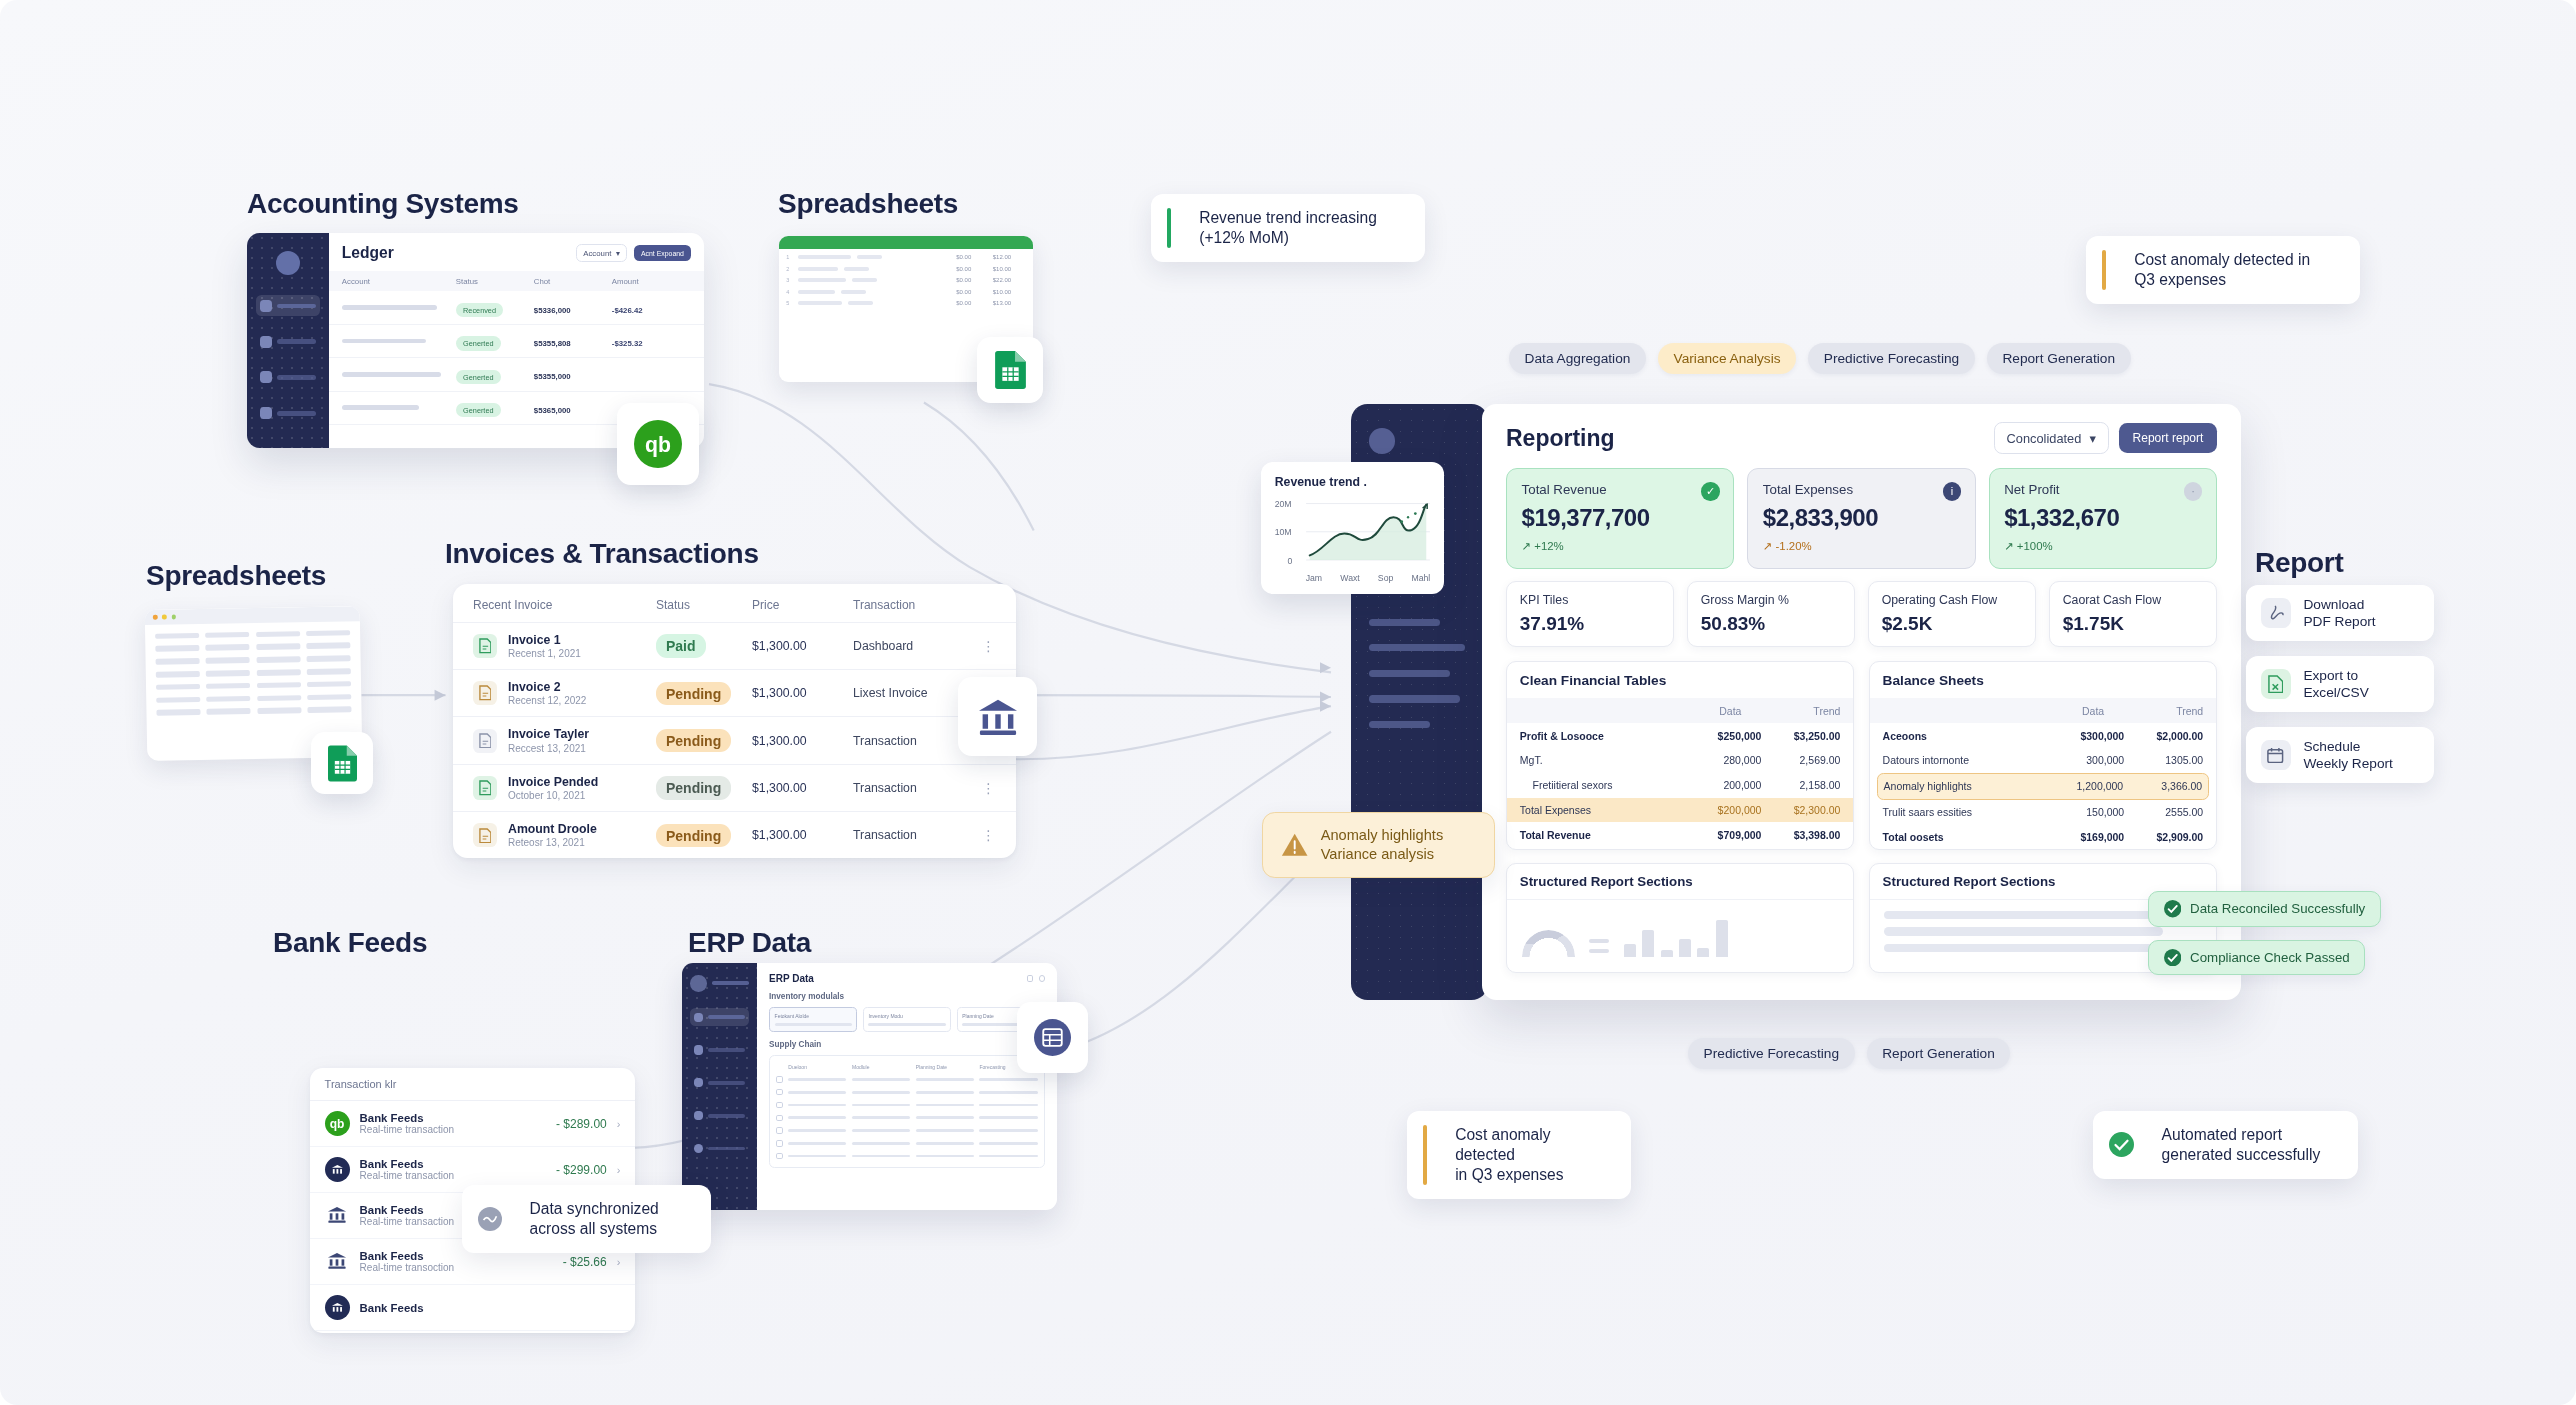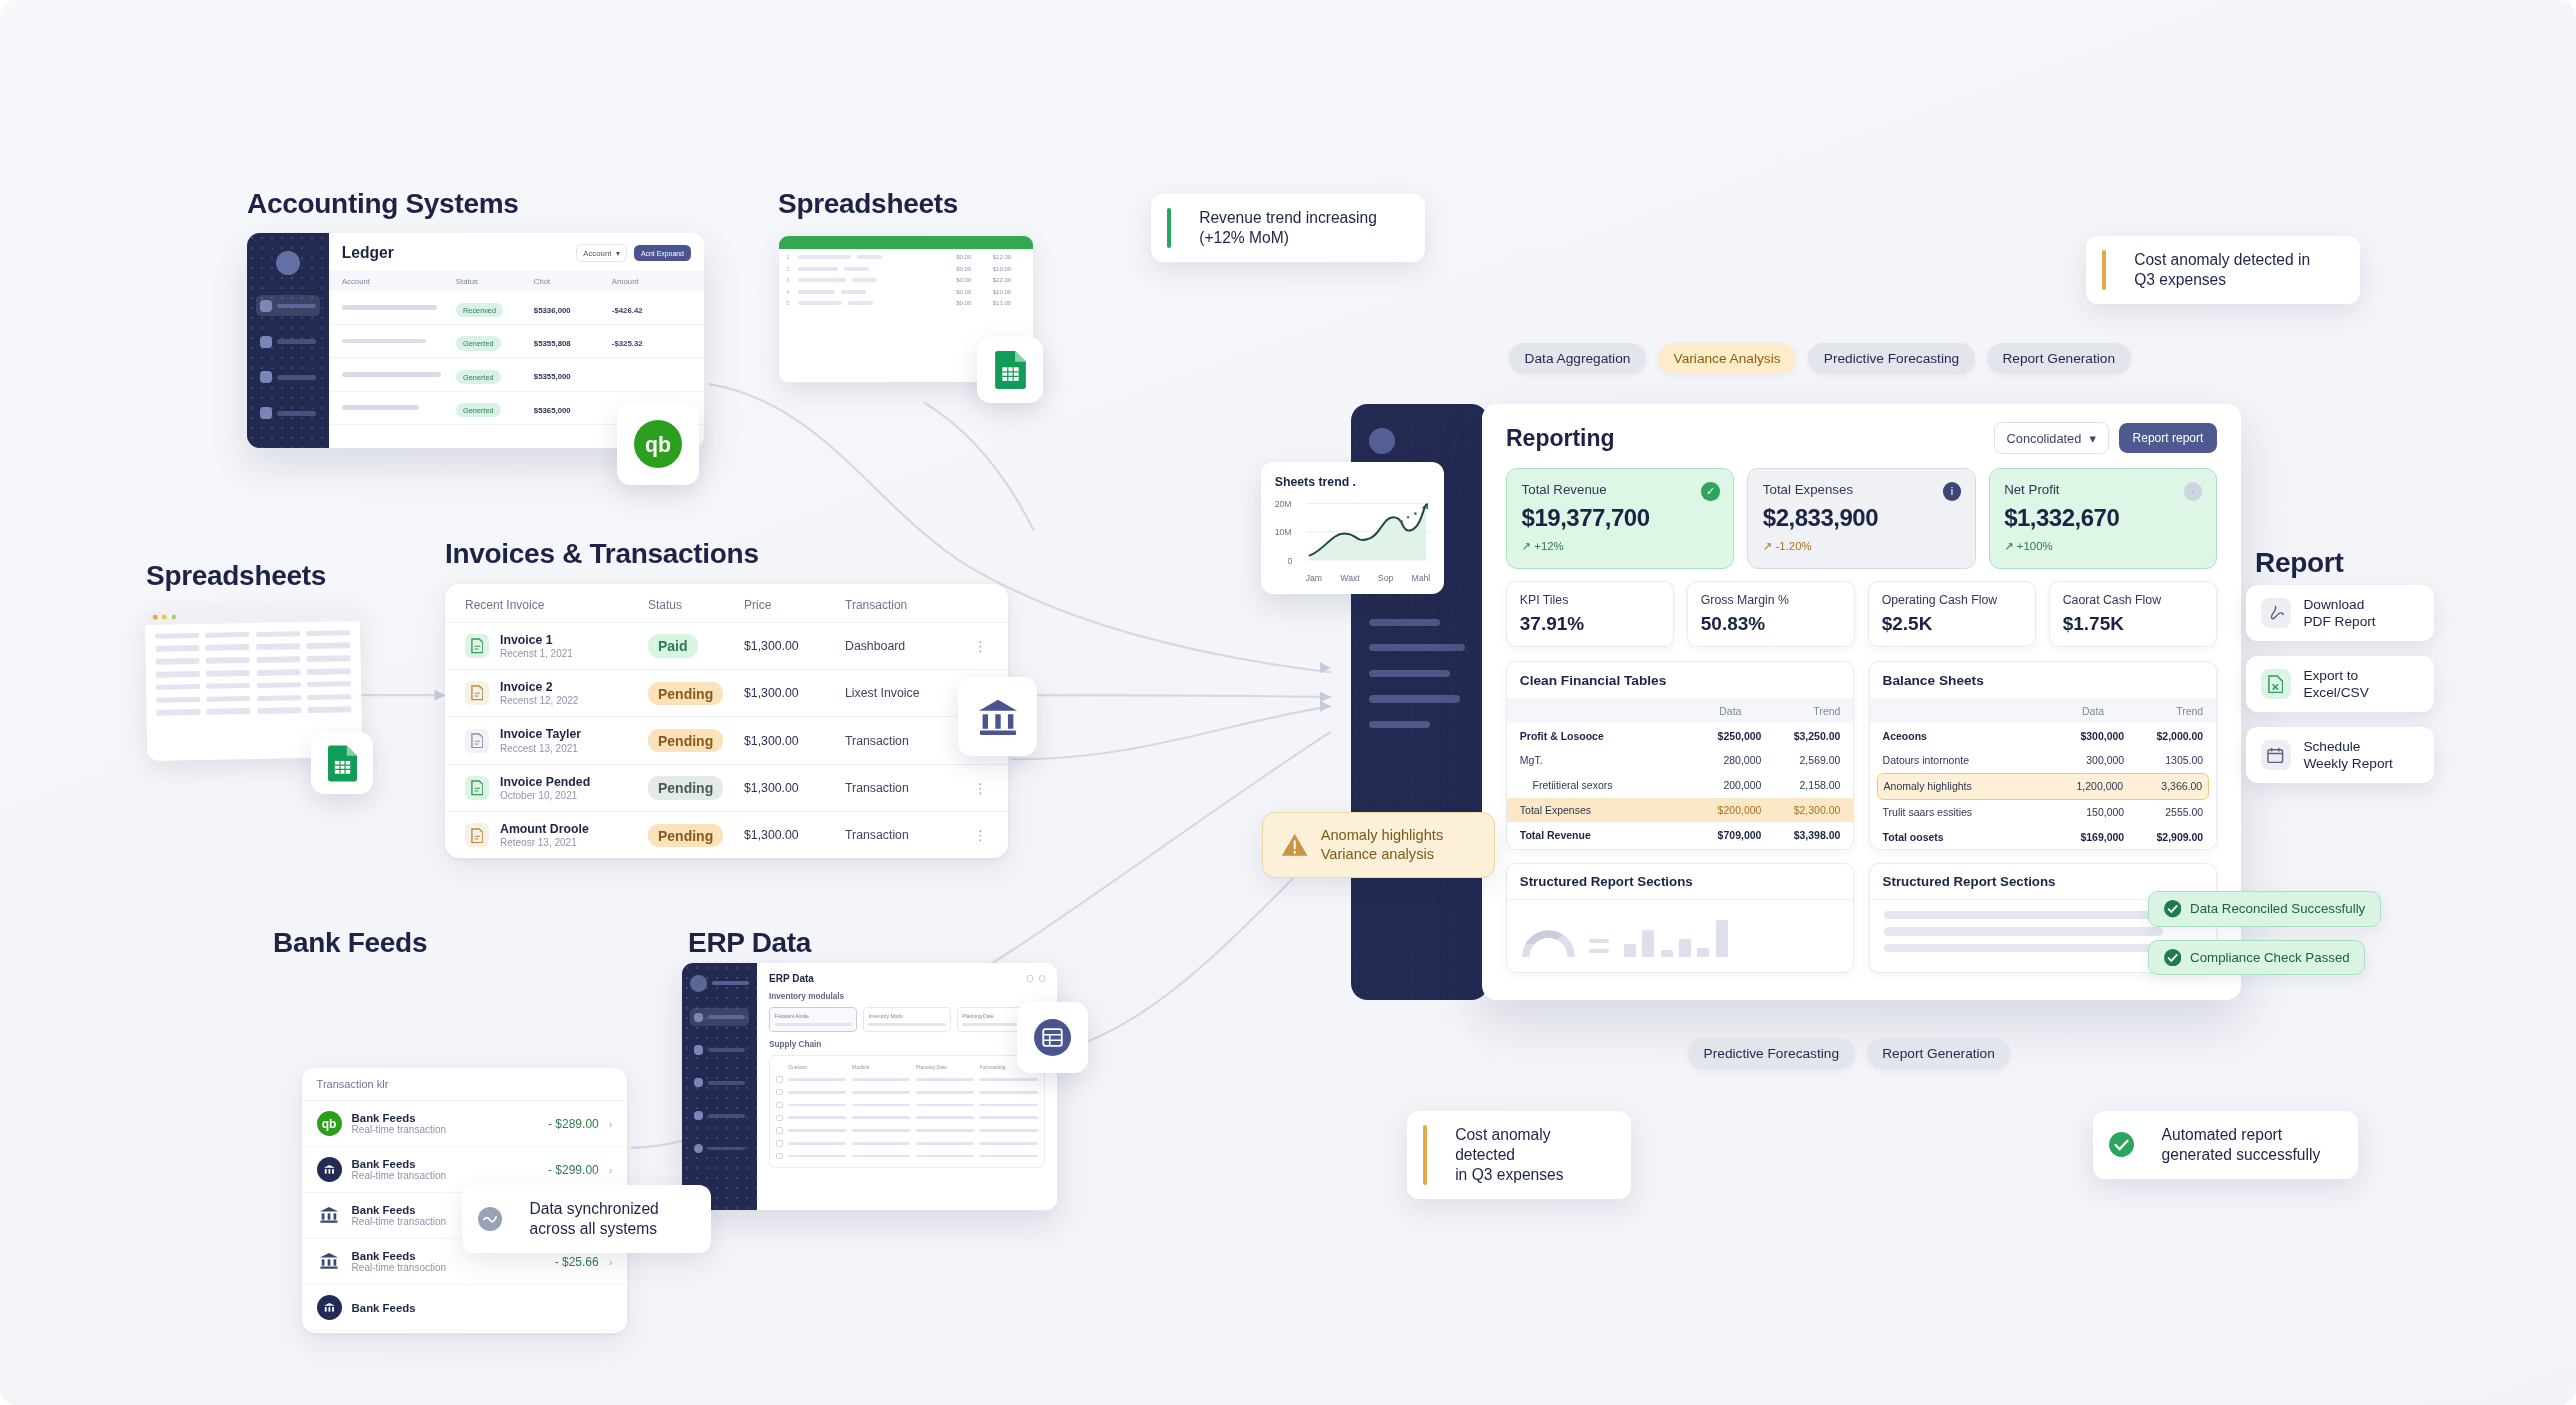--- a/index.html
+++ b/index.html
@@ -21,20 +21,21 @@
   .sec-title {
     font-size: 28px; font-weight: 700; color: #1b2447; letter-spacing: -0.3px;
     white-space: nowrap;
   }
 
   
   .card {
     background: #fff;
     border-radius: 14.6px;
     box-shadow: 0 9.1px 27.4px rgba(25,35,80,.08), 0 1.8px 5.5px rgba(25,35,80,.05);
+    margin-left: 8px;
   }
 
   
   #acct-app {
     left: 247px; top: 233px; width: 457px; height: 215px;
     border-radius: 12.8px; overflow: hidden;
     box-shadow: 0 16.5px 38px rgba(25,35,80,.13);
     background: #fff; display: flex;
   }
   .app-rail { width: 82px; background: #232a52; position: relative;
@@ -990,21 +991,21 @@
             <div class="lline" style="width:100%"></div>
             <div class="lline" style="width:88%"></div>
             <div class="lline" style="width:95%"></div>
           </div>
         </div>
       </div>
     </div>
   </div>
 
   <div class="abs" id="trend-card">
-    <div class="tc-title">Sheets trend .</div>
+    <div class="tc-title">Revenue trend .</div>
     <div class="tc-plot">
       <div class="tc-y" style="top:0">20M</div>
       <div class="tc-y" style="top:28px">10M</div>
       <div class="tc-y" style="top:57px;left:12.8px">0</div>
       <svg width="124" height="71" viewBox="0 0 136 78" style="position:absolute;left:31px;top:0">
         <line x1="0" y1="5" x2="136" y2="5" stroke="#e8eaf1" stroke-width="1"></line>
         <line x1="0" y1="36" x2="136" y2="36" stroke="#e8eaf1" stroke-width="1"></line>
         <line x1="0" y1="67" x2="136" y2="67" stroke="#e8eaf1" stroke-width="1"></line>
         <path d="M4,62 C20,56 28,38 42,38 C56,38 54,48 68,44 C82,40 84,20 96,20 C108,20 104,38 116,34 C126,30 128,12 132,6 L132,67 L4,67 Z" fill="#d6ecdf" opacity=".75"></path>
         <path d="M4,62 C20,56 28,38 42,38 C56,38 54,48 68,44 C82,40 84,20 96,20 C108,20 104,38 116,34 C126,30 128,12 132,6" fill="none" stroke="#1f4a3c" stroke-width="2.2" stroke-linecap="round"></path>

